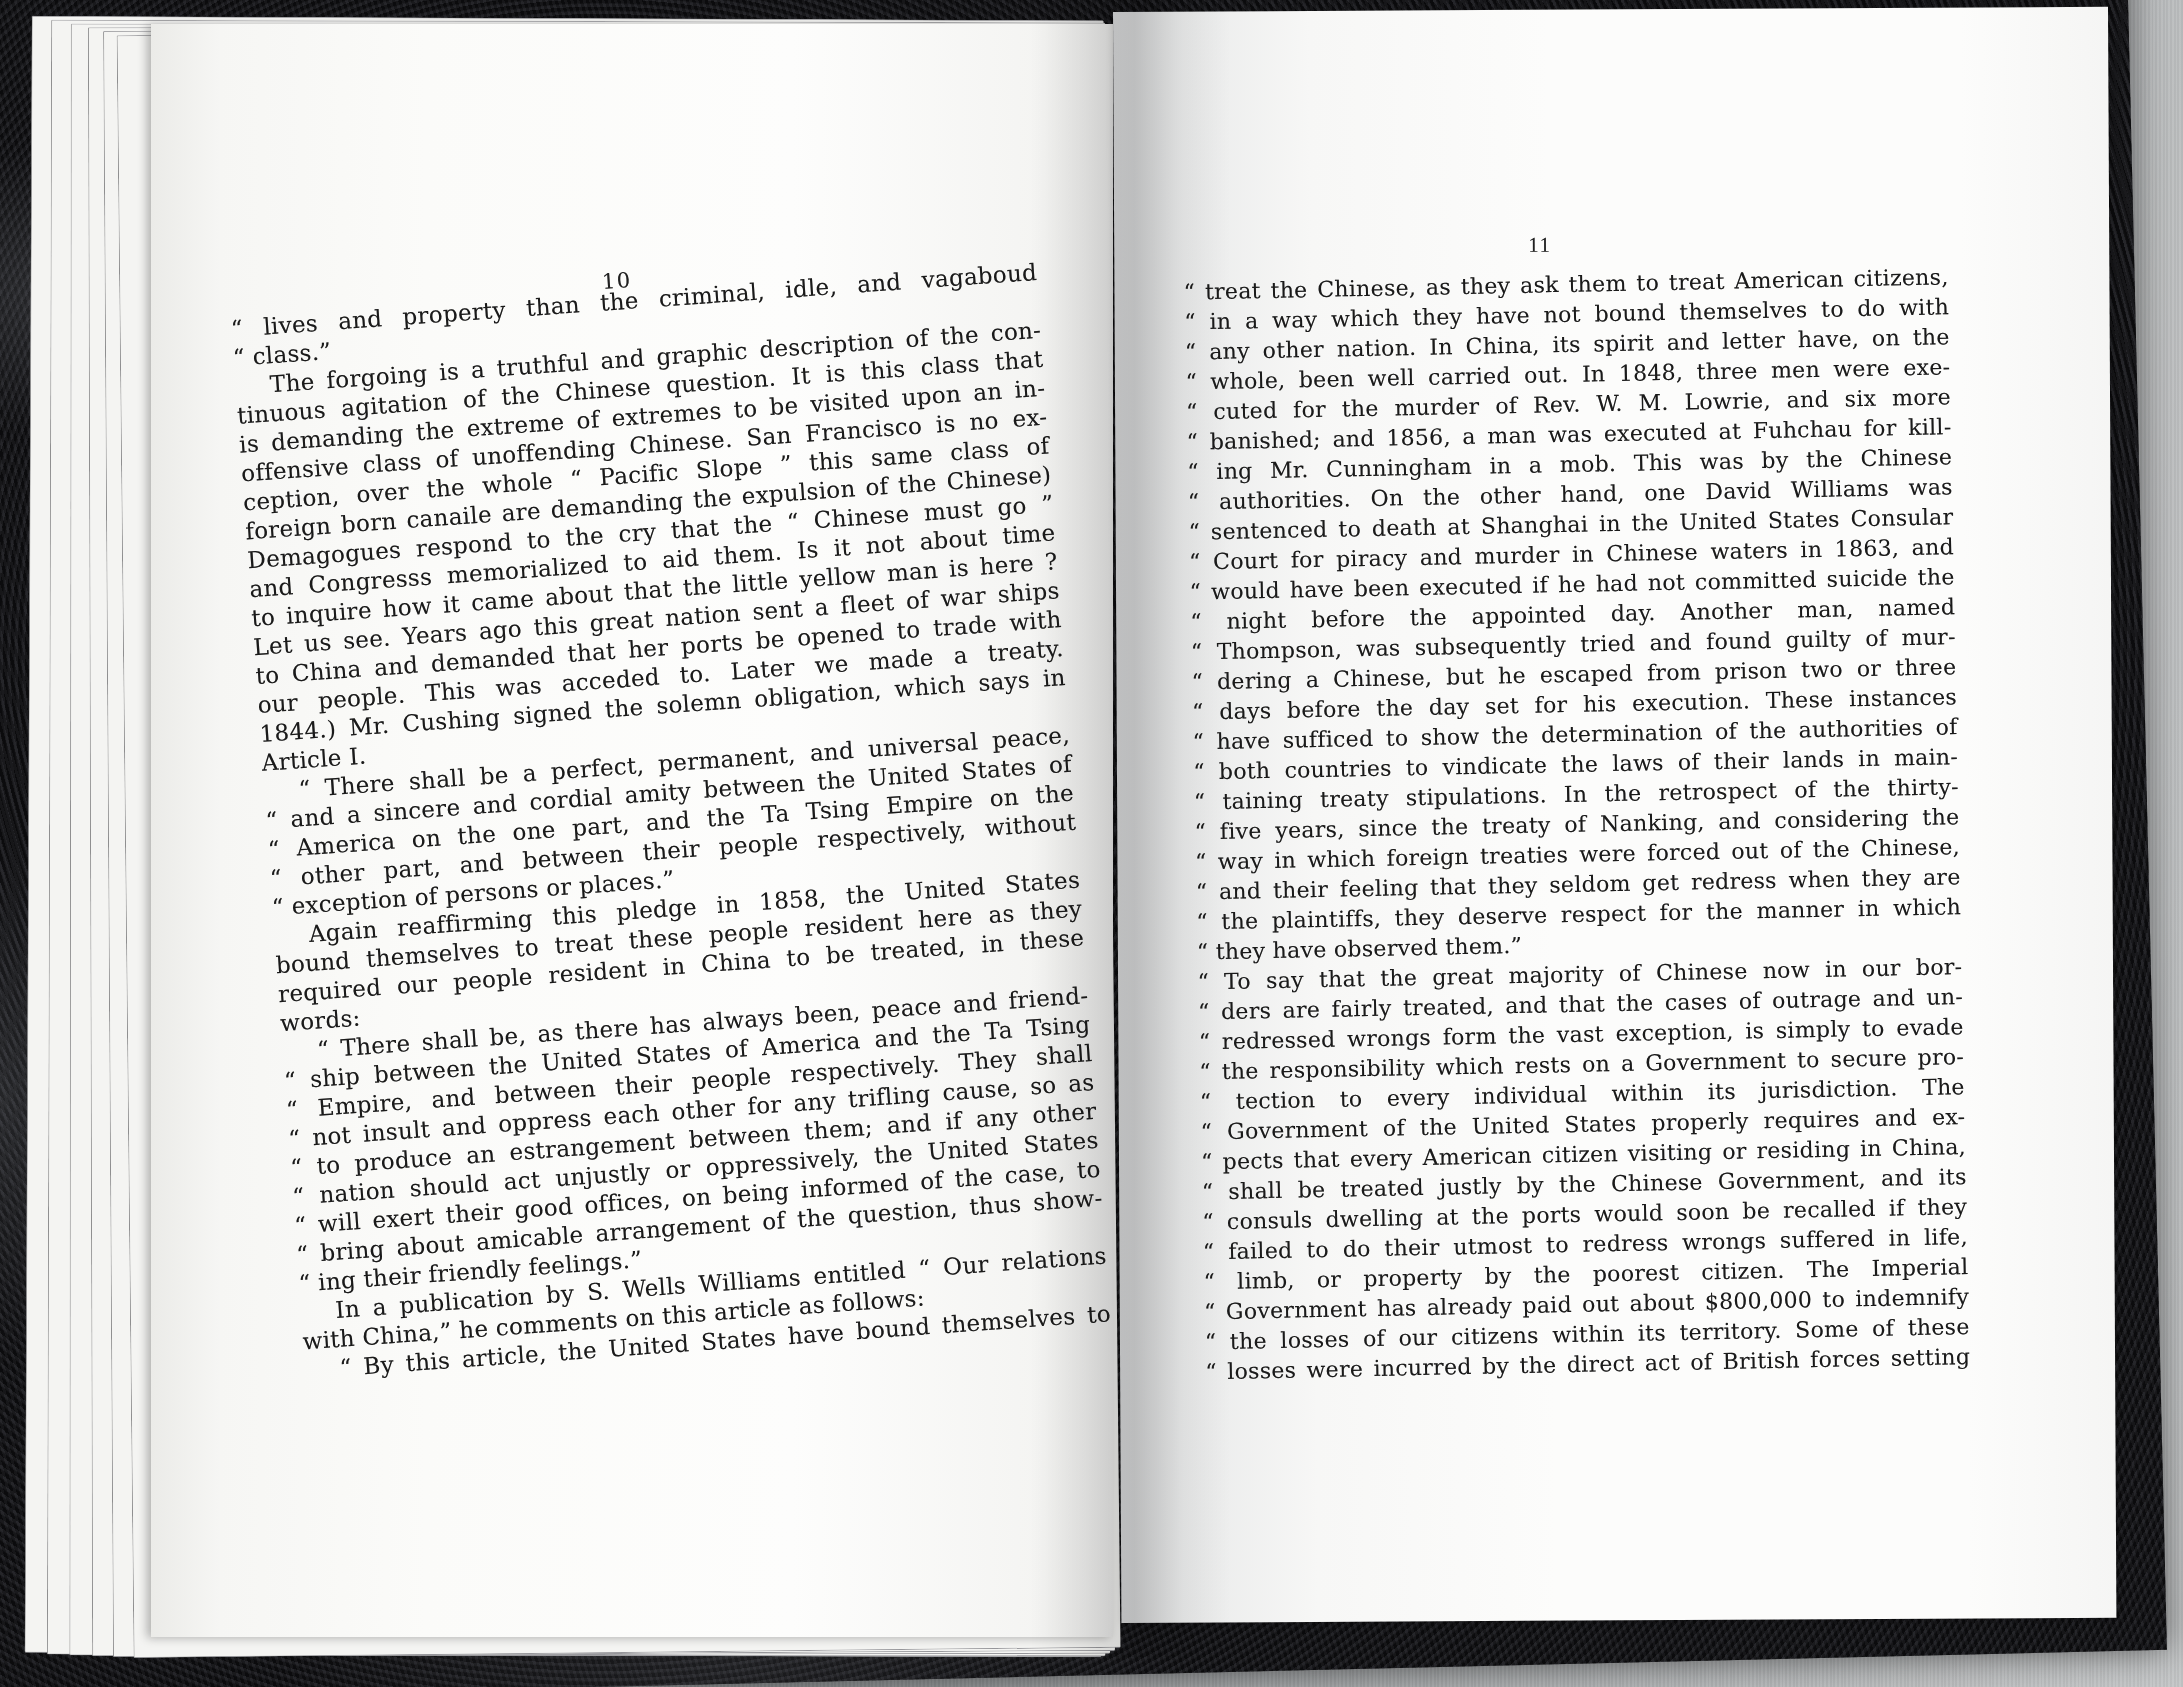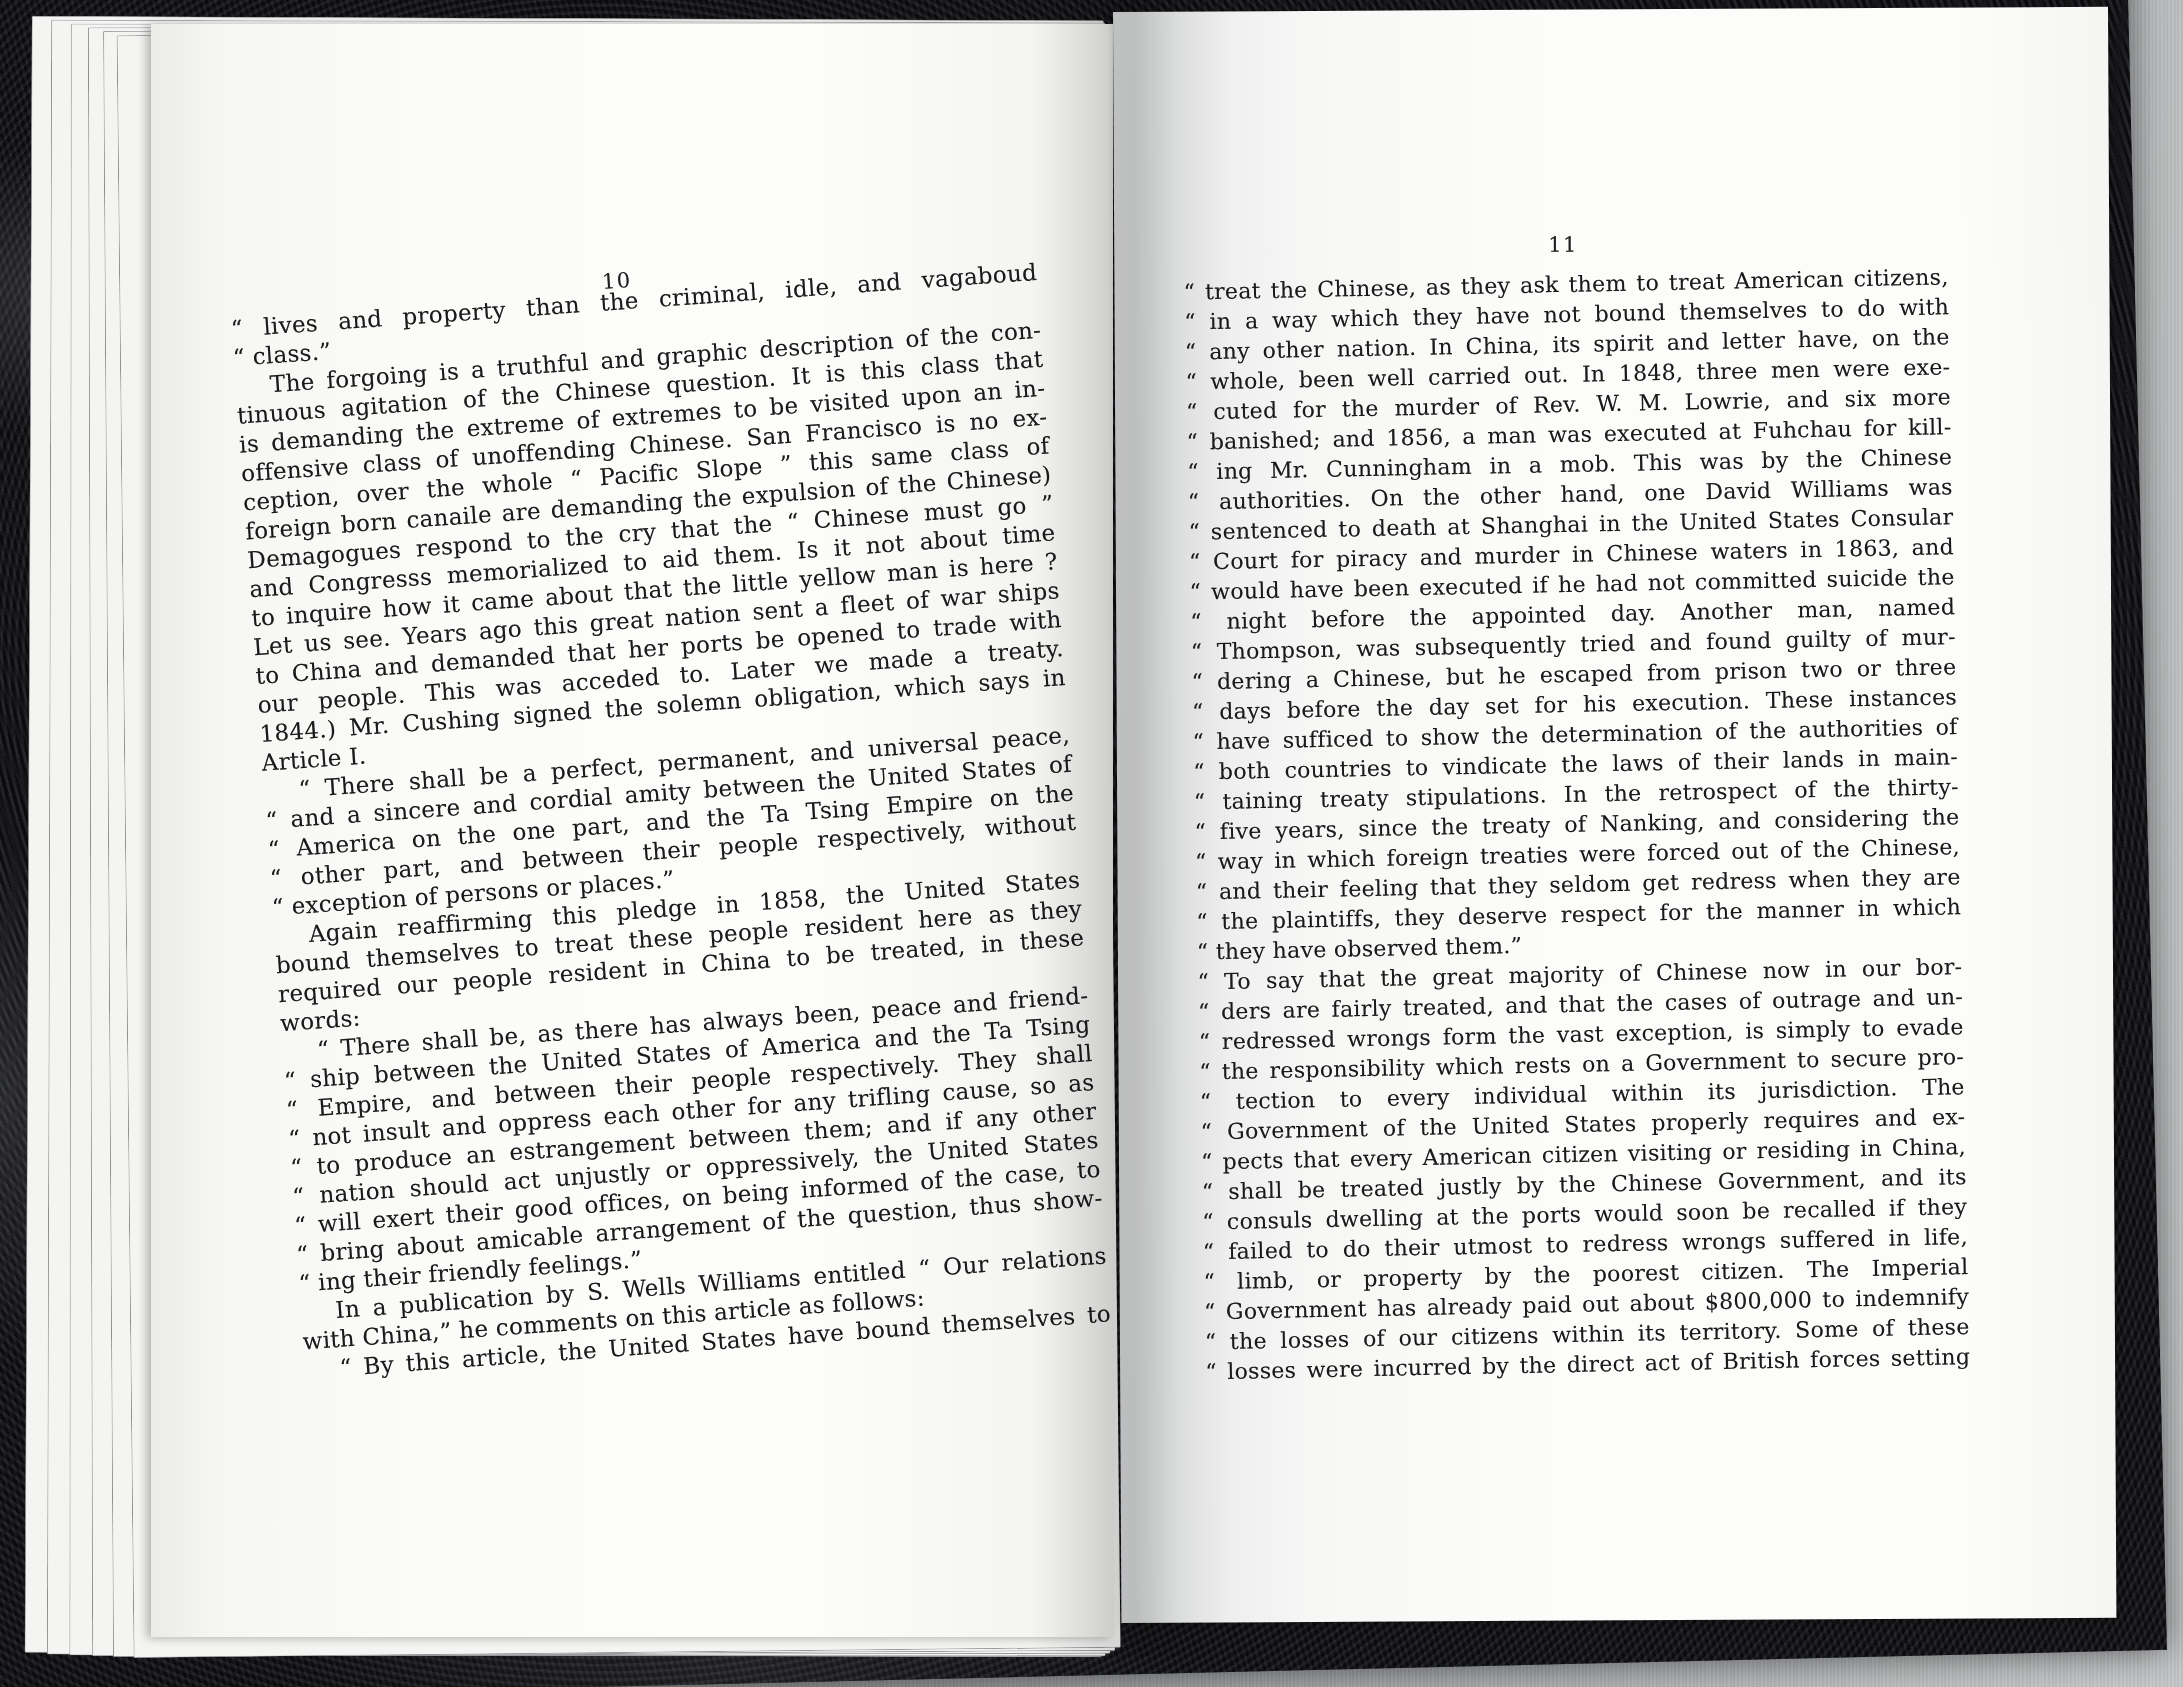--- a/index.html
+++ b/index.html
@@ -79,21 +79,21 @@
   .page.left  .line{font-size:23px;line-height:29px;}
   .page.right .line{font-size:22px;line-height:30px;}
   .line.nj{text-align-last:left;}
   .line.ind{padding-left:35px;}
 
   .pagenum{
     position:absolute;font-size:21px;color:#202020;letter-spacing:1.4px;
     text-shadow:0 0 0.5px rgba(25,25,25,.35);
   }
   .page.left  .pagenum{left:451px;top:245px;transform:rotate(-4deg);}
-  .page.right .pagenum{left:434px;top:223px;}
+  .page.right .pagenum{left:414px;top:223px;font-family:Liberation Serif, serif;}
 </style>
 </head>
 <body>
 
 <div class="scene">
 
   <div class="scanner-bg"></div>
 
   <div class="cover"></div>
 

